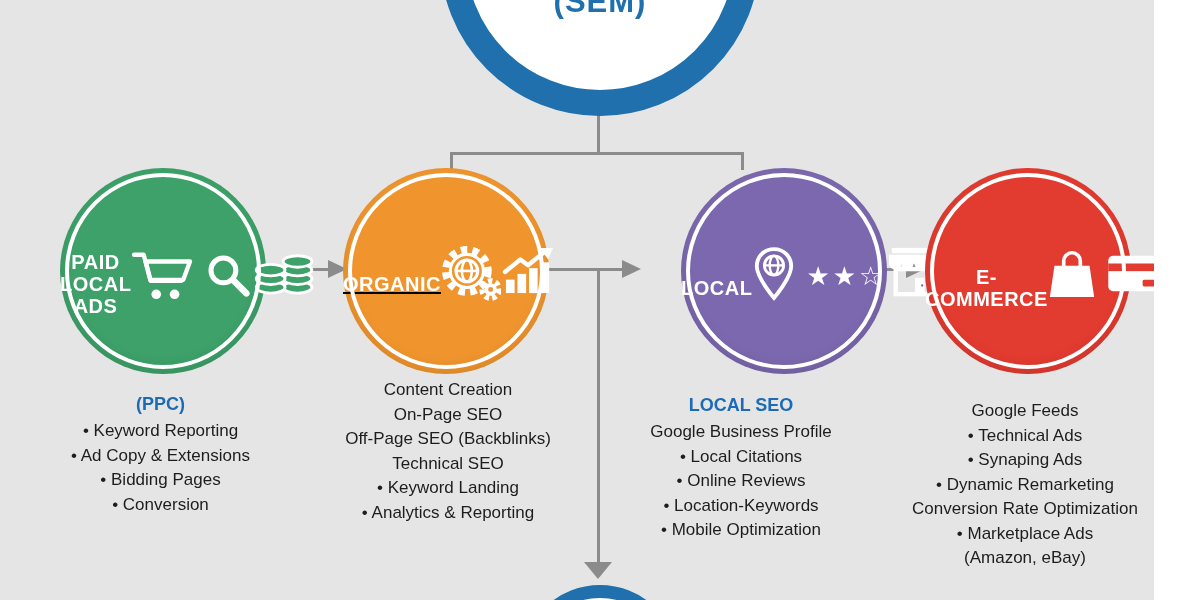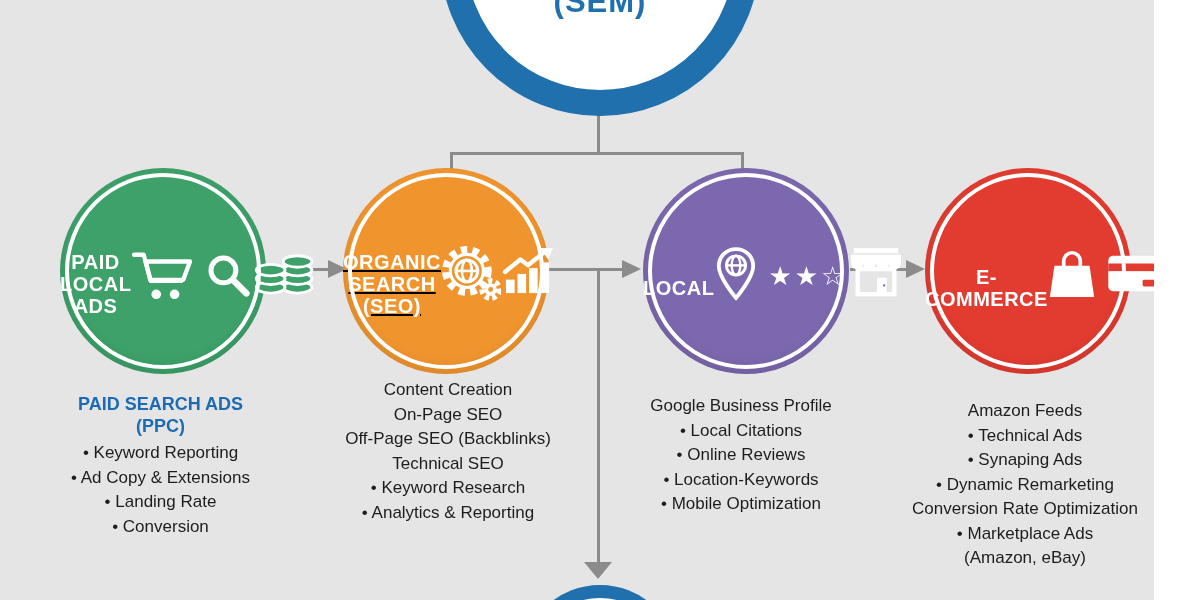--- a/index.html
+++ b/index.html
@@ -27,21 +27,21 @@
     border-bottom:9px solid transparent;border-left:19px solid var(--connector_gray);z-index:1;}
   .ah-down{position:absolute;width:0;height:0;border-left:14px solid transparent;
     border-right:14px solid transparent;border-top:17px solid var(--connector_gray);z-index:1;}
 
   
   .node{position:absolute;width:206px;height:206px;border-radius:50%;z-index:2;
     display:flex;flex-direction:row;align-items:center;box-shadow:inset 0 -6px 14px rgba(0,0,0,.10);}
   .node .ring{position:absolute;inset:5px;border:4px solid #fff;border-radius:50%;pointer-events:none;}
   .node-green{left:60px;top:168px;background:var(--green);}
   .node-orange{left:343px;top:168px;background:var(--orange);text-decoration:underline;}
-  .node-purple{left:643px;top:168px;background:var(--purple);}
+  .node-purple{left:681px;top:168px;background:var(--purple);}
   .node-red{left:925px;top:168px;background:var(--red);}
   .node-title{color:#fff;font-weight:700;text-align:center;font-size:20px;line-height:22px;letter-spacing:.5px;}
   .mt2{margin-top:26px;} .mt1{margin-top:34px;}
   .icon-row{display:flex;align-items:center;justify-content:center;gap:10px;}
   .stars{font-family:"DejaVu Sans",sans-serif;font-size:26px;color:#fff;letter-spacing:3px;line-height:1;}
 
   
   .col{position:absolute;text-align:center;color:var(--text_dark);font-size:17px;line-height:24.5px;}
   .col-heading{color:var(--heading_blue);font-weight:700;font-size:18px;line-height:22px;margin-bottom:4px;}
   .col-heading span{display:block;}
@@ -106,21 +106,20 @@
           <ellipse cx="20" cy="22" rx="15" ry="6" style="fill:var(--green)" stroke="#fff" stroke-width="3"></ellipse>
         </svg>
       </span>
     </div>
   </div>
 
   <div class="node node-orange">
     <div class="ring"></div>
     <div class="node-title mt2">
       <span>ORGANIC</span><br>
-      <span>SEARCH (SEO)</span>
     </div>
     <div class="icon-row" style="margin-top:8px;">
       <span>
         <svg width="60" height="56" viewBox="0 0 58 54">
           <circle cx="25" cy="25" r="20" fill="none" stroke="#fff" stroke-width="8" stroke-dasharray="6 5"></circle>
           <circle cx="25" cy="25" r="16" style="fill:var(--orange)" stroke="#fff" stroke-width="3"></circle>
           <circle cx="25" cy="25" r="10.5" fill="none" stroke="#fff" stroke-width="3"></circle>
           <line x1="14.5" y1="25" x2="35.5" y2="25" stroke="#fff" stroke-width="2.5"></line>
           <ellipse cx="25" cy="25" rx="4.8" ry="10.5" fill="none" stroke="#fff" stroke-width="2.5"></ellipse>
           <g>
@@ -207,55 +206,57 @@
             <polygon points="52,13 29,22 29,50 52,41" fill="#fff" stroke-width="2" stroke-linejoin="round" style="stroke:var(--red)"></polygon>
             <line x1="40" y1="42" x2="47" y2="39" stroke-width="2.5" style="stroke:var(--red)"></line>
           </g>
         </svg>
       </span>
     </div>
   </div>
 
   <div class="col" style="left:33px;top:393px;width:255px;">
     <div class="col-heading">
-      <span>PAID SEARCH ADS</span>
       <span>(PPC)</span>
     </div>
     <ul>
       <li>• Keyword Reporting</li>
       <li>• Ad Copy &amp; Extensions</li>
-      <li>• Landing Rate</li>
+      <li>• Bidding Pages</li>
       <li>• Conversion</li>
     </ul>
   </div>
 
   <div class="col" style="left:318px;top:378px;width:260px;">
     <ul>
       <li>Content Creation</li>
       <li>On-Page SEO</li>
       <li>Off-Page SEO (Backblinks)</li>
       <li>Technical SEO</li>
-      <li>• Keyword Research</li>
+      <li>• Keyword Landing</li>
       <li>• Analytics &amp; Reporting</li>
     </ul>
   </div>
 
   <div class="col" style="left:616px;top:394px;width:250px;">
+    <div class="col-heading">
+      <span>LOCAL SEO</span>
+    </div>
     <ul>
       <li>Google Business Profile</li>
       <li>• Local Citations</li>
       <li>• Online Reviews</li>
       <li>• Location-Keywords</li>
       <li>• Mobile Optimization</li>
     </ul>
   </div>
 
   <div class="col" style="left:895px;top:399px;width:260px;">
     <ul>
-      <li>Amazon Feeds</li>
+      <li>Google Feeds</li>
       <li>• Technical Ads</li>
       <li>• Synaping Ads</li>
       <li>• Dynamic Remarketing</li>
       <li>Conversion Rate Optimization</li>
       <li>• Marketplace Ads</li>
       <li>(Amazon, eBay)</li>
     </ul>
   </div>
 
 </div>

